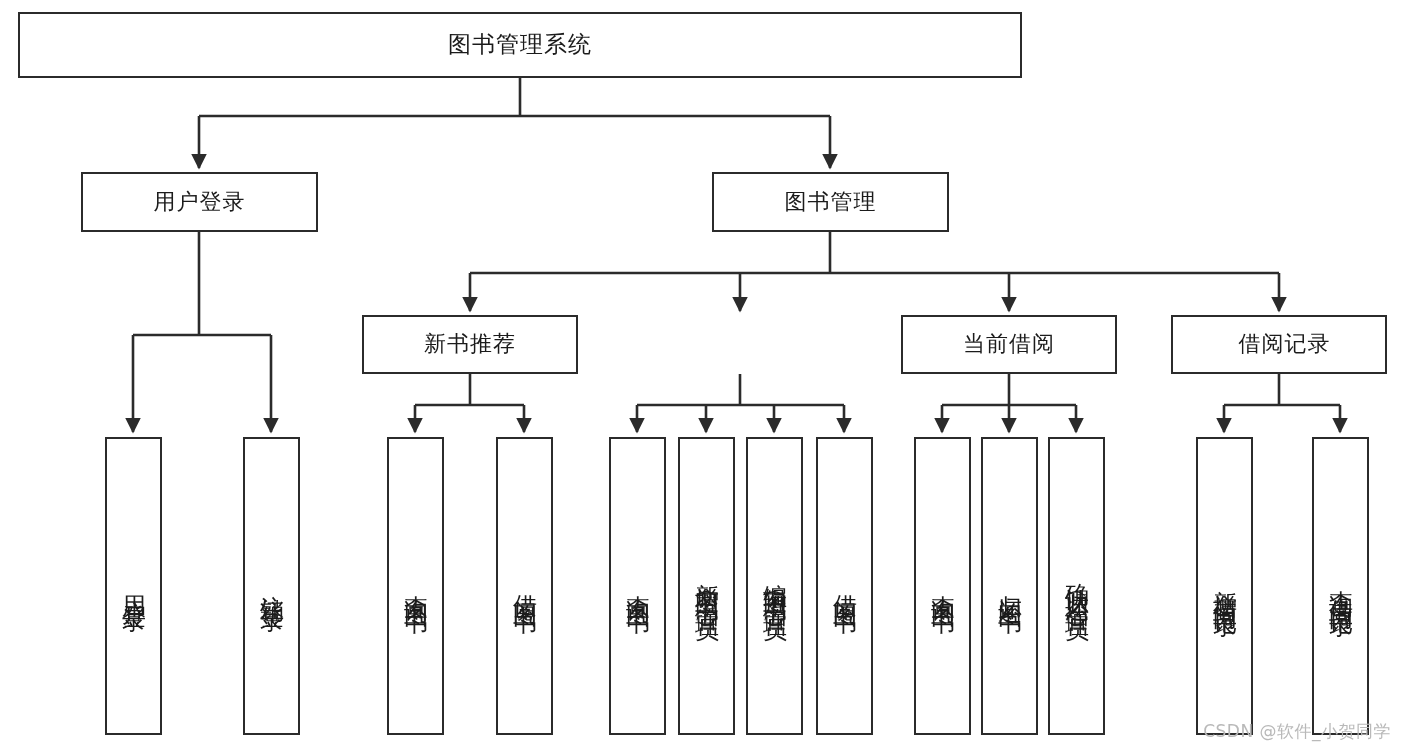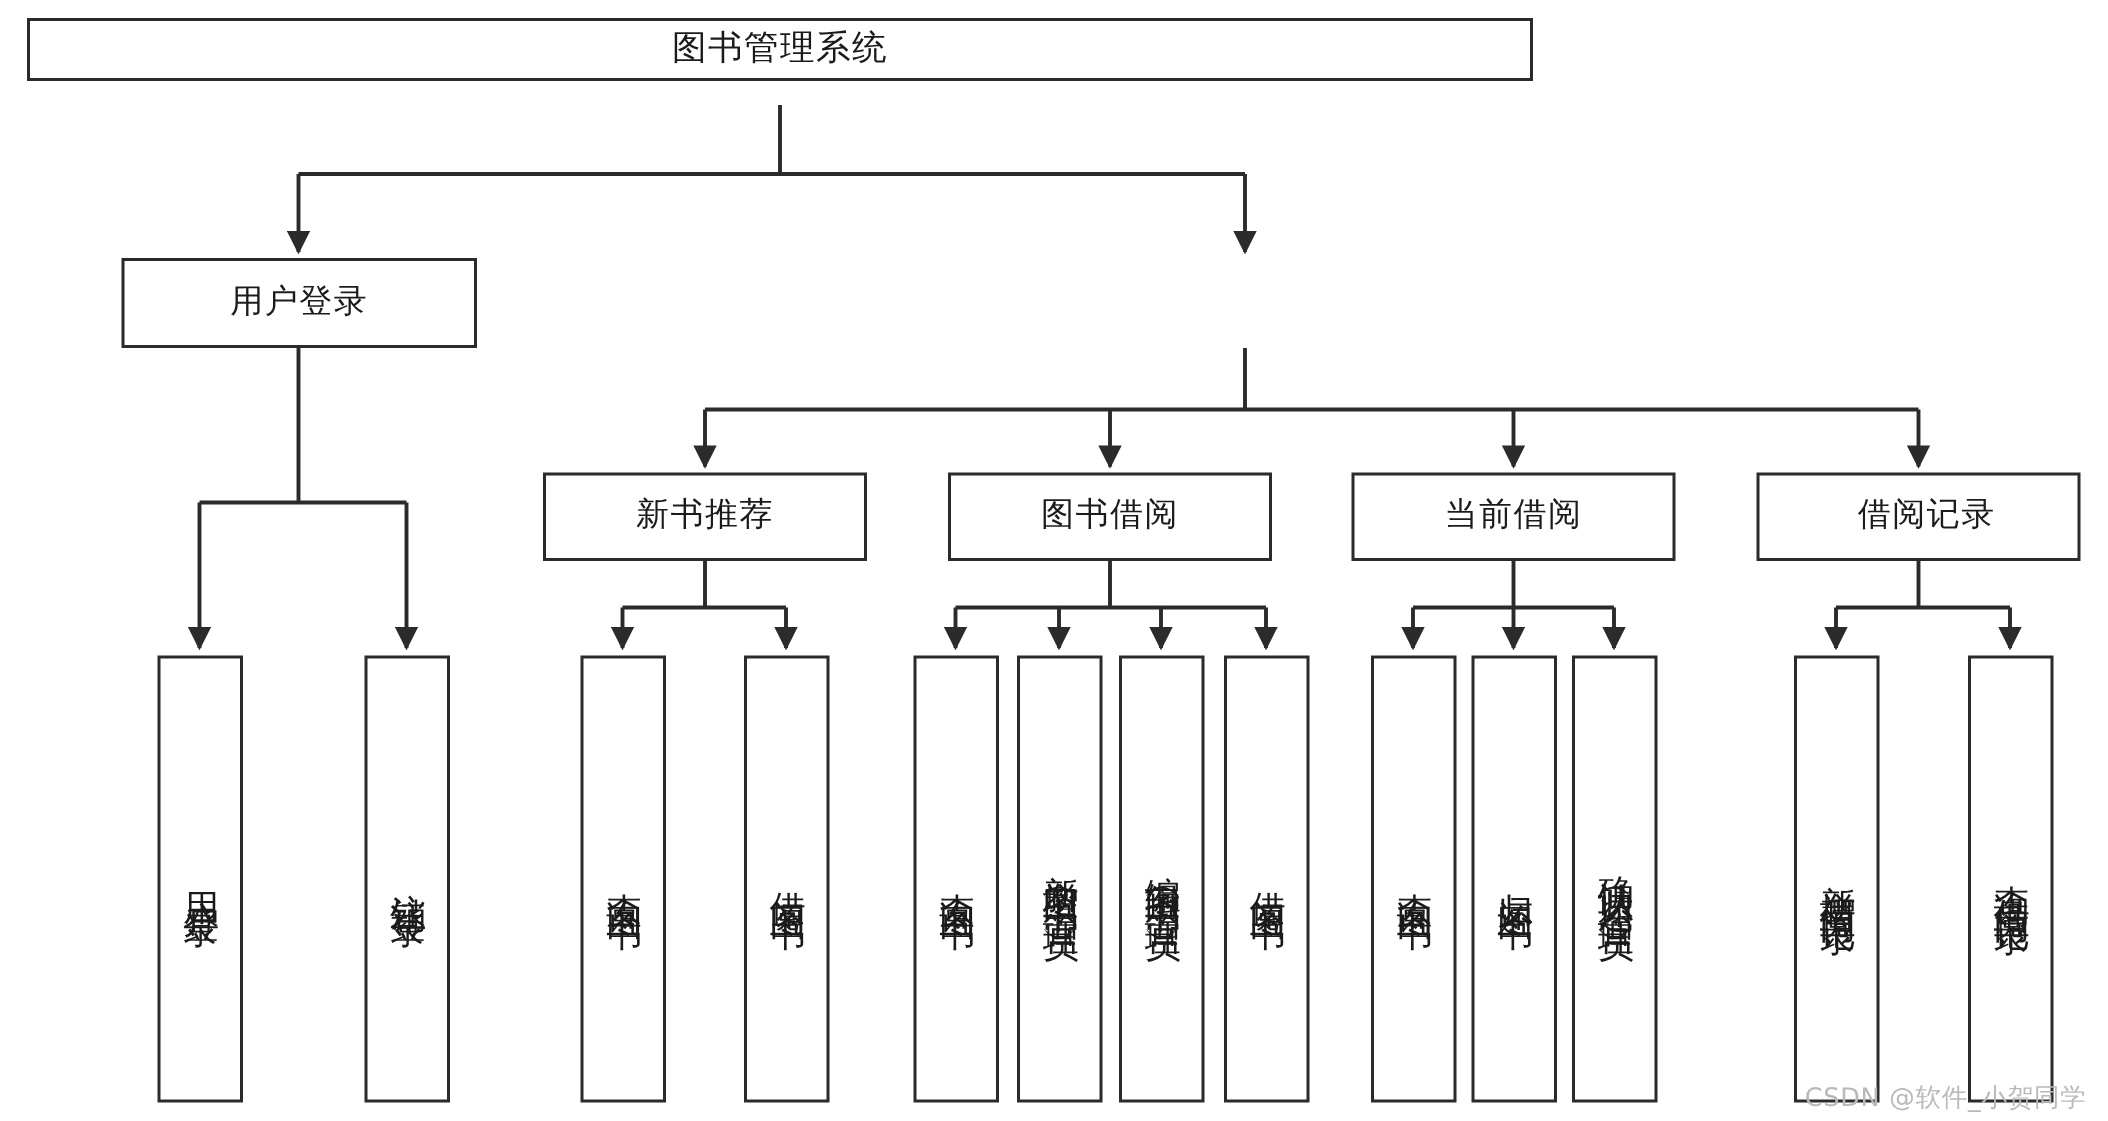--- a/index.html
+++ b/index.html
@@ -117,33 +117,33 @@
       <path d="M 1009 405 L 1009 432" marker-end="url(#arrow)"></path>
       <path d="M 1076 405 L 1076 432" marker-end="url(#arrow)"></path>
 
       <path d="M 1279 374 L 1279 405"></path>
       <path d="M 1224 405 L 1340 405"></path>
       <path d="M 1224 405 L 1224 432" marker-end="url(#arrow)"></path>
       <path d="M 1340 405 L 1340 432" marker-end="url(#arrow)"></path>
     </g>
   </svg>
 
-  <div class="node node-h node-root" style="left:18px; top:12px; width:1004px; height:42px;">
+  <div class="node node-h node-root" style="left:18px; top:12px; width:1004px; height:66px;">
     <span>图书管理系统</span>
   </div>
 
   <div class="node node-h" style="left:81px; top:172px; width:237px; height:60px;">
     <span>用户登录</span>
   </div>
+  <div class="node node-h" style="left:712px; top:172px; width:237px; height:60px;">
+    <span>图书管理</span>
+  </div>
 
   <div class="node node-h" style="left:362px; top:315px; width:216px; height:59px;text-align:right;">
     <span>新书推荐</span>
-  </div>
-  <div class="node node-h" style="left:632px; top:315px; width:216px; height:59px;">
-    <span>图书借阅</span>
   </div>
   <div class="node node-h" style="left:901px; top:315px; width:216px; height:59px;">
     <span>当前借阅</span>
   </div>
   <div class="node node-h" style="left:1171px; top:315px; width:216px; height:59px;padding-left:11px;">
     <span>借阅记录</span>
   </div>
 
   <div class="node node-v" style="left:105px; top:437px; width:57px; height:298px;">
     <span class="vtext">用户登录</span>

